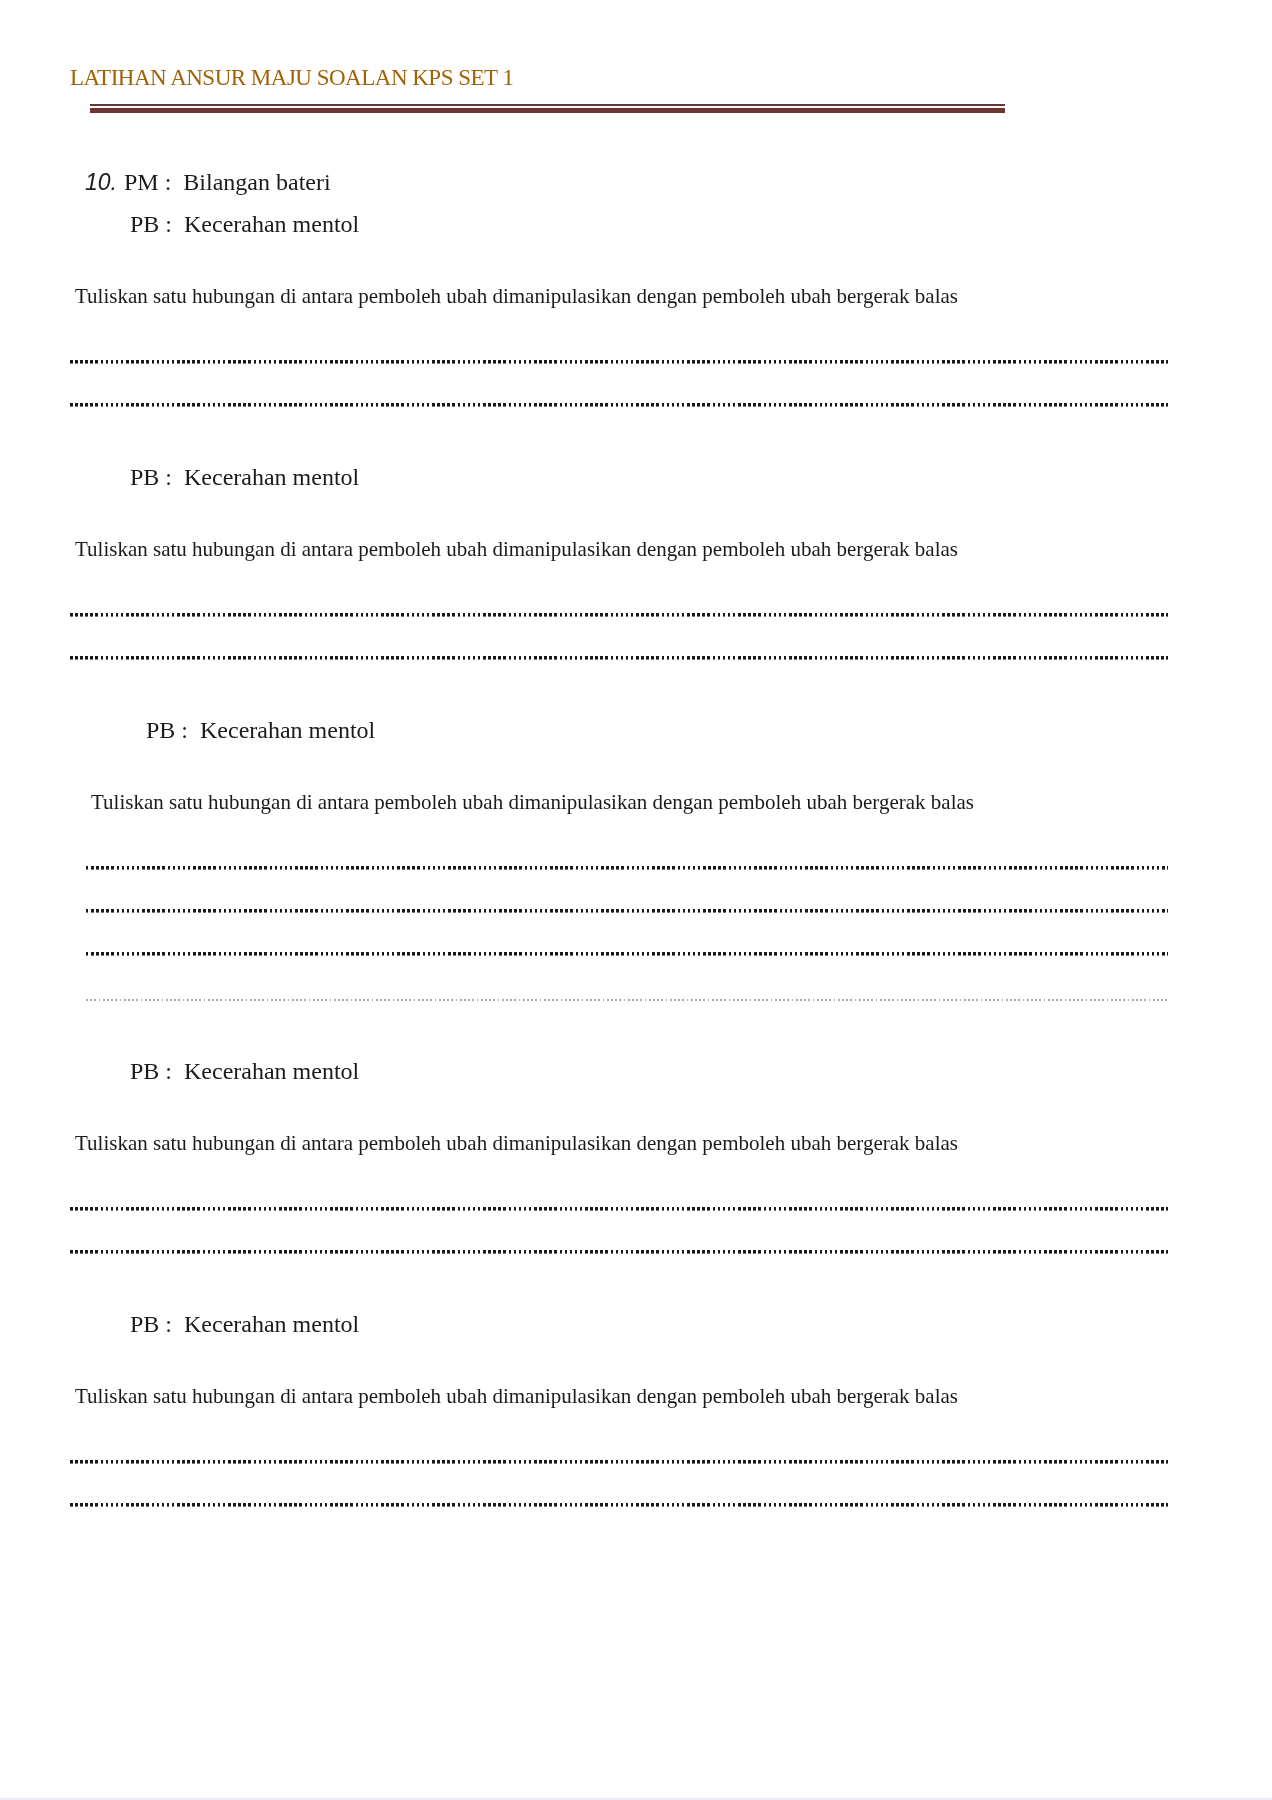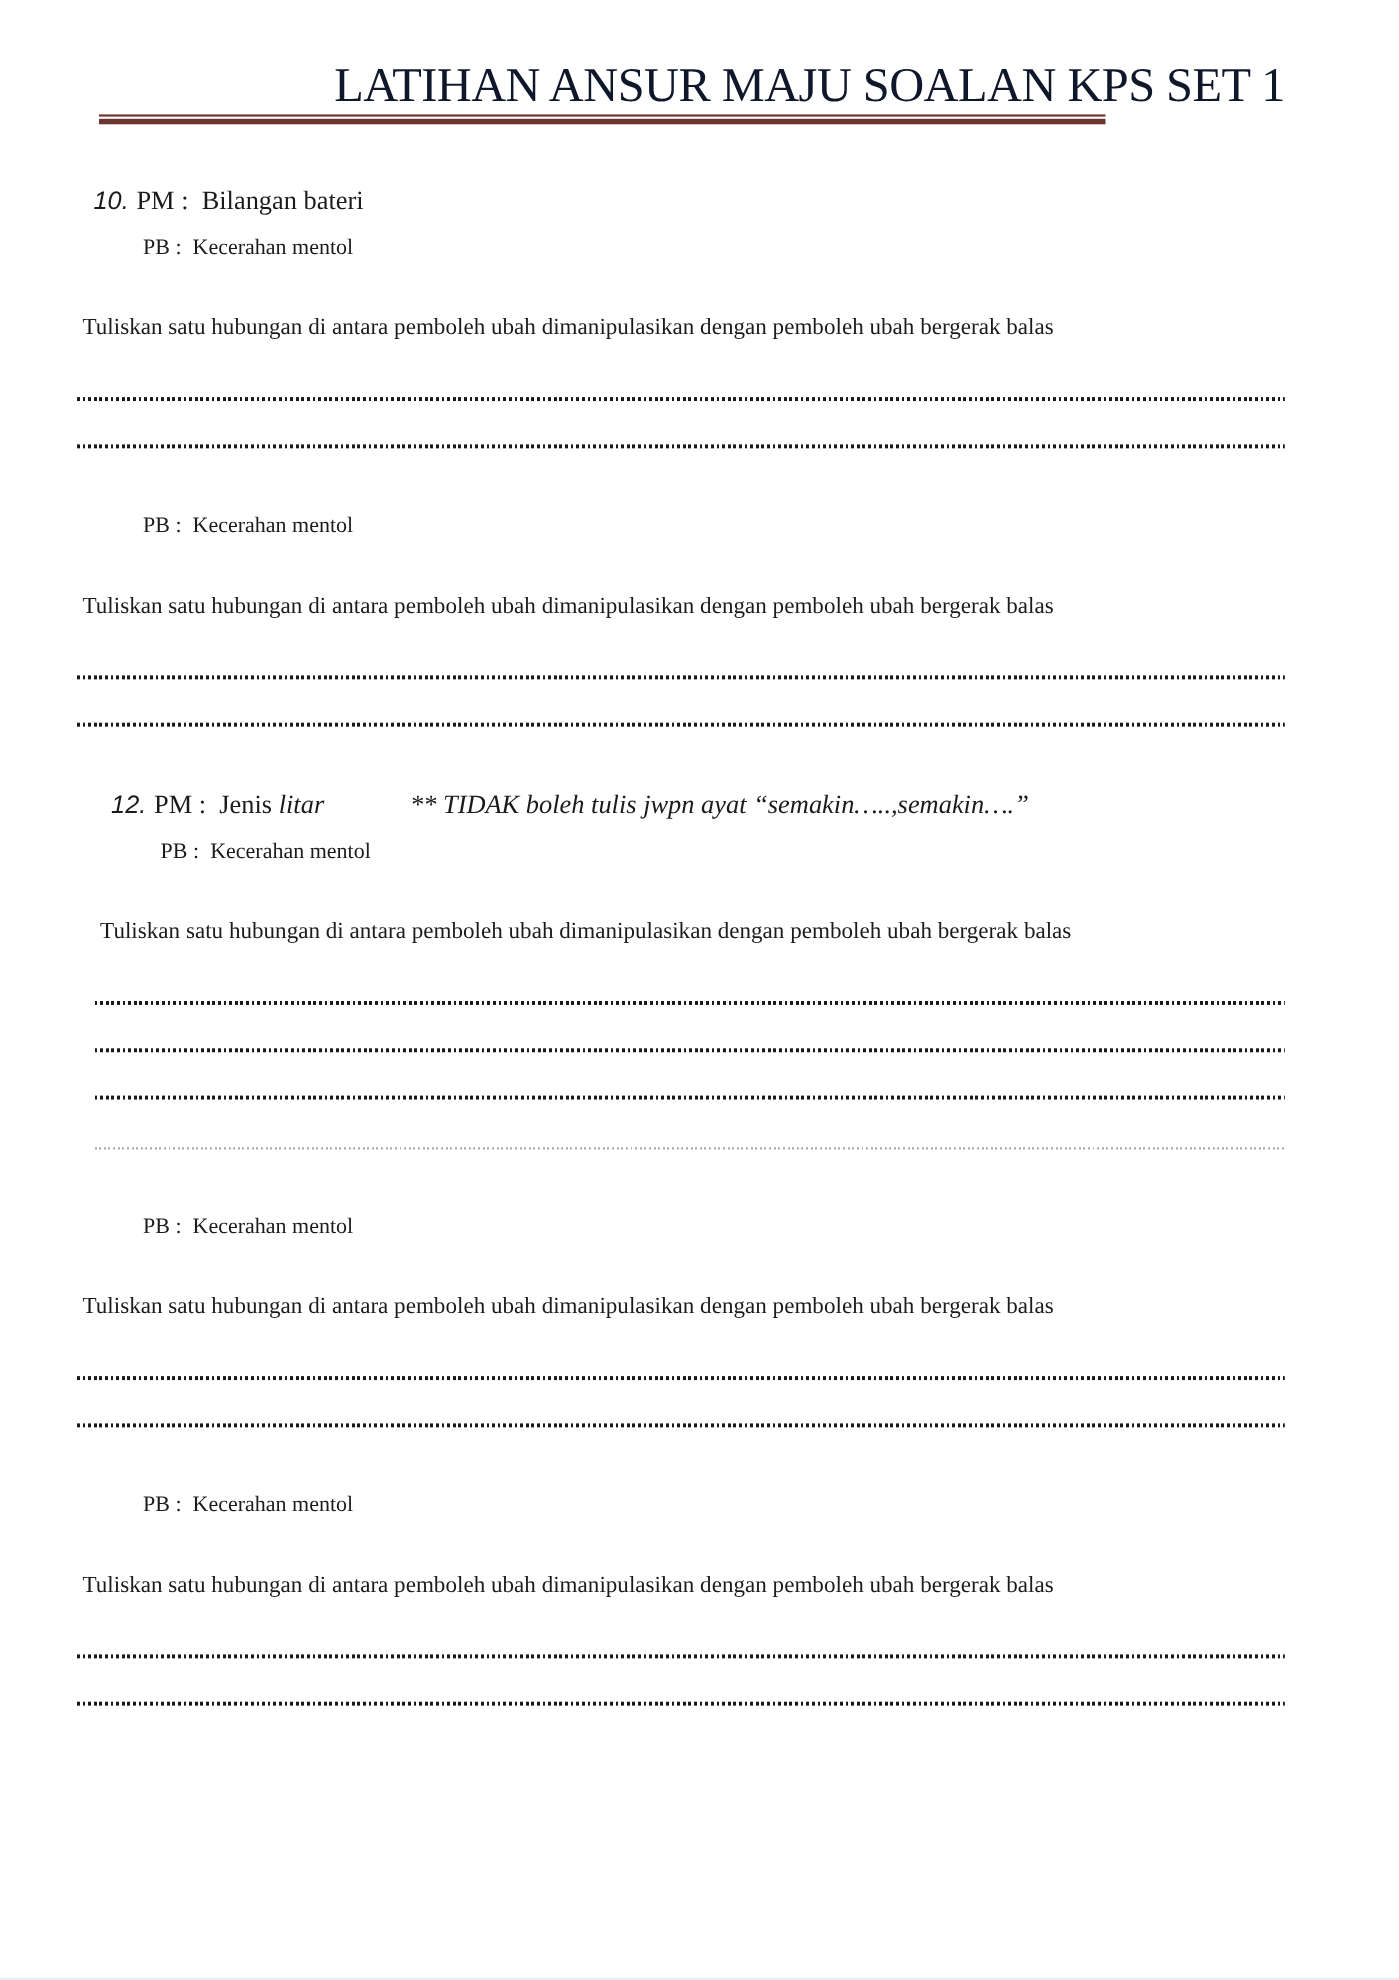--- a/index.html
+++ b/index.html
@@ -11,26 +11,26 @@
     padding: 58px 104px 0 70px;
     background: #ffffff;
     font-family: "Liberation Serif", serif;
     color: #1b1b1b;
     overflow: hidden;
     border-bottom: 2px solid #e7edf3;
   }
   .title-wrap { }
   h1.doc-title {
     margin: 0;
-    text-align: right;
-    font-size: 44px;
+    text-align: left;
+    font-size: 23px;
     font-weight: normal;
     letter-spacing: -0.5px;
     line-height: 40px;
-    color: #0f172a;
+    color: #a16207;
   }
   .rule { margin: 6px 0 0 20px; width: 915px; }
   .rule-thin  { height: 2px; background: #6c3531; margin-bottom: 2px; }
   .rule-thick { height: 5px; background: #6c3531; }
 
   .content { margin-top: 54px; }
   .question { margin-bottom: 55px; }
   
   .content .question:nth-child(3) { margin-left: 16px; }
 
@@ -51,21 +51,21 @@
   .q-note {
     font-style: italic;
     margin-left: 78px;
     font-size: 24px;
   }
   .q-note:empty, .italic:empty { display: none; }
 
   .q-pb {
     padding-left: 60px;
     margin-top: 12px;
-    font-size: 20px;
+    font-size: 24px;
     line-height: 30px;
   }
   .q-instruction {
     margin: 42px 0 10px 0;
     padding-left: 5px;
     font-size: 21px;
     line-height: 30px;
   }
   .q-lines { }
   .dot-line {
@@ -115,23 +115,20 @@
       <span class="q-label">PB</span><span class="sep"> :  </span><span class="q-value">Kecerahan mentol</span>
     </div>
     <p class="q-instruction">Tuliskan satu hubungan di antara pemboleh ubah dimanipulasikan dengan pemboleh ubah bergerak balas</p>
     <div class="q-lines">
           <div class="dot-line"></div>
           <div class="dot-line"></div>
         </div>
   </section>
 
   <section class="question">
-    <div class="q-head">
-      <span class="q-num">12.</span><span class="q-label">PM</span><span class="sep"> :  </span><span class="q-value">Jenis </span><span class="q-value italic">litar</span><span class="q-note">** TIDAK boleh tulis jwpn ayat “semakin…..,semakin….”</span>
-    </div>
     <div class="q-pb">
       <span class="q-label">PB</span><span class="sep"> :  </span><span class="q-value">Kecerahan mentol</span>
     </div>
     <p class="q-instruction">Tuliskan satu hubungan di antara pemboleh ubah dimanipulasikan dengan pemboleh ubah bergerak balas</p>
     <div class="q-lines">
           <div class="dot-line"></div>
           <div class="dot-line"></div>
           <div class="dot-line"></div>
           <div class="dot-line faint"></div>
         </div>

